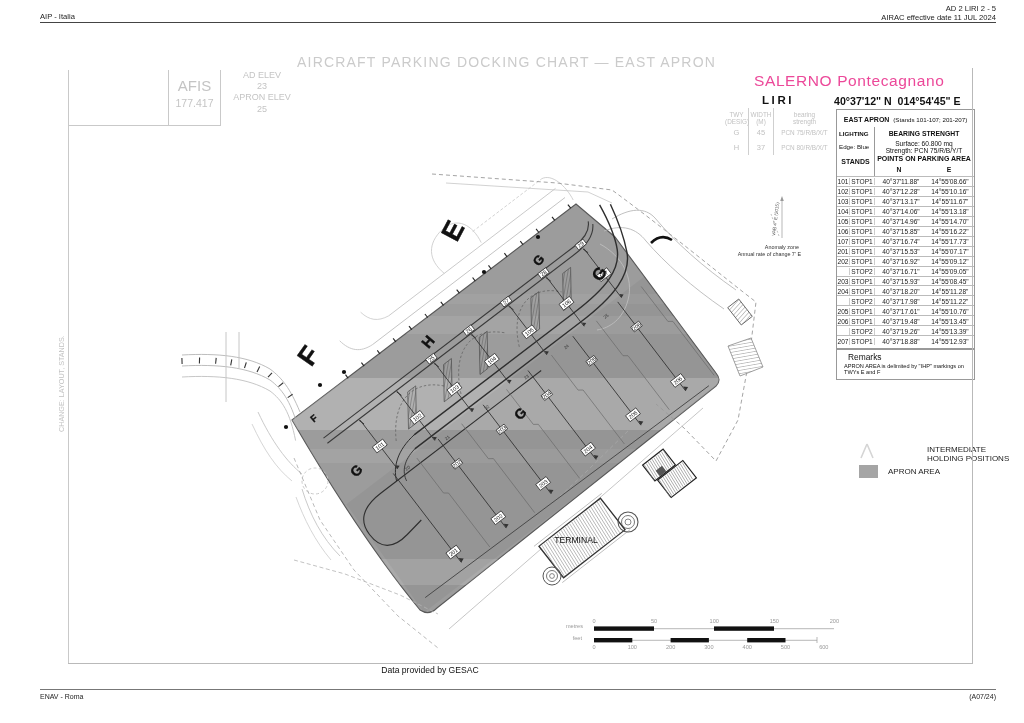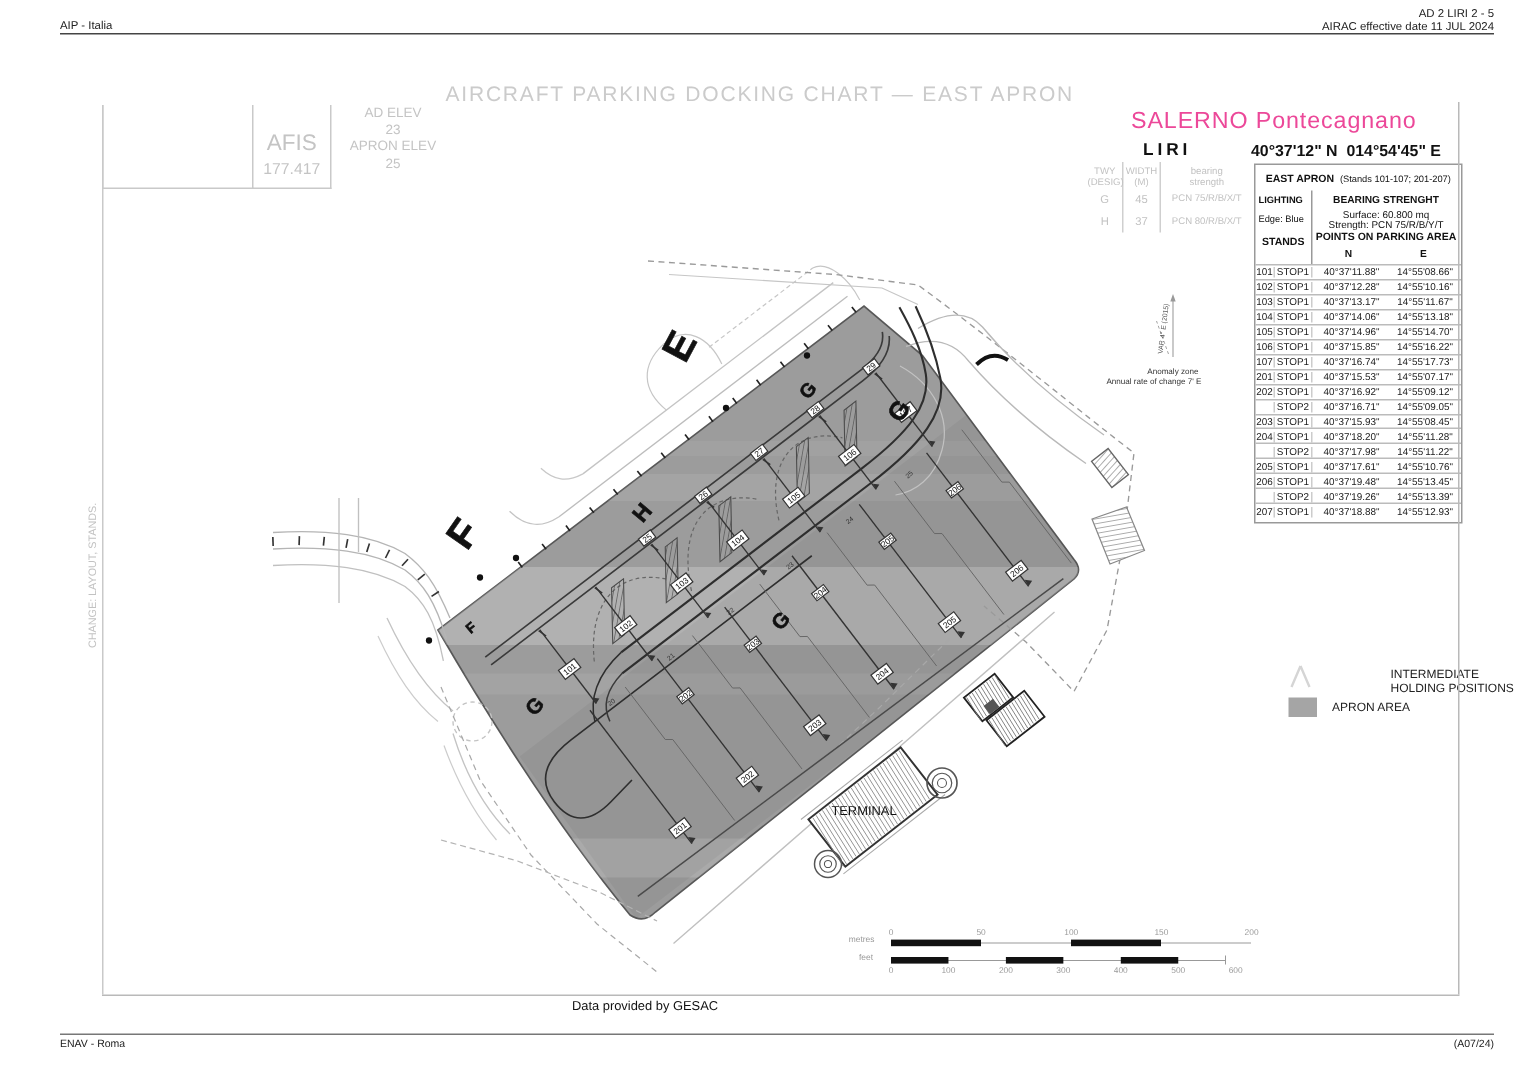--- a/index.html
+++ b/index.html
@@ -359,21 +359,21 @@
 
 <div class="abs" style="right:28px;top:13px;font-size:7.6px;color:#222;">AIRAC effective date 11 JUL 2024</div>
 
 <div class="abs" style="left:40px;top:22px;width:956px;height:1.4px;background:#444;"></div>
 
 <div class="abs" style="left:297px;top:54px;font-size:14px;letter-spacing:1.2px;color:#cbcbcb;">AIRCRAFT PARKING DOCKING CHART — EAST APRON</div>
 
 <div class="abs" style="left:68px;top:70px;width:100px;height:55px;border-left:1px solid #c9c9c9;border-bottom:1px solid #c9c9c9;"></div>
 
 <div class="abs" style="left:168px;top:70px;width:51px;height:55px;border-left:1px solid #c9c9c9;border-right:1px solid #c9c9c9;border-bottom:1px solid #c9c9c9;color:#c4c4c4;text-align:center;">
-  <div style="font-size:15px;margin-top:17px;">AFIS</div>
+  <div style="font-size:15px;margin-top:7px;">AFIS</div>
   <div style="font-size:10.5px;margin-top:3px;">177.417</div>
 </div>
 
 <div class="abs" style="left:222px;top:70px;width:80px;font-size:9px;line-height:11.2px;color:#c4c4c4;text-align:center;">AD ELEV<br>23<br>APRON ELEV<br>25</div>
 
 <div class="abs" style="left:754px;top:72px;font-size:15.5px;letter-spacing:0.6px;color:#ec4899;">SALERNO Pontecagnano</div>
 
 <div class="abs" style="left:762px;top:94px;font-size:11.5px;letter-spacing:2.6px;color:#111;font-weight:bold;">LIRI</div>
 
 <div class="abs" style="left:834px;top:95px;font-size:10.6px;color:#111;font-weight:bold;">40°37'12" N&nbsp;&nbsp;014°54'45" E</div>
@@ -502,20 +502,24 @@
         </div>
         <div class="row" style="top:159.2px;left:0;width:137px;height:9.95px;border-top:1px solid #bbb;">
           <span style="width:12px;text-align:center;">207</span>
           <span style="width:24px;text-align:center;border-left:1px solid #ccc;">STOP1</span>
           <span style="width:52px;text-align:center;border-left:1px solid #ccc;">40°37'18.88"</span>
           <span style="width:46px;text-align:center;">14°55'12.93"</span>
         </div>
       </div>
 </div>
 
+<div class="abs" style="left:836px;top:349px;width:137px;height:29px;border:1px solid #999;">
+  <div class="abs" style="left:11px;top:2px;font-size:8.4px;color:#111;">Remarks</div>
+  <div class="abs" style="left:7px;top:13px;font-size:5.6px;line-height:6.4px;color:#111;white-space:normal;width:126px;">APRON AREA is delimited by "IHP" markings on TWYs E and F</div>
+</div>
 
 <div class="abs" style="left:886px;top:445px;font-size:8px;line-height:9px;color:#222;margin-left:41px;">INTERMEDIATE<br>HOLDING POSITIONS</div>
 
 <div class="abs" style="left:859px;top:465px;width:19px;height:13px;background:#a5a5a5;"></div>
 
 <div class="abs" style="left:888px;top:467px;font-size:8px;color:#222;">APRON AREA</div>
 
 <div class="abs" style="left:68px;top:70px;width:1px;height:593px;background:#c9c9c9;"></div>
 
 <div class="abs" style="left:972px;top:68px;width:1px;height:595px;background:#b9b9b9;"></div>

